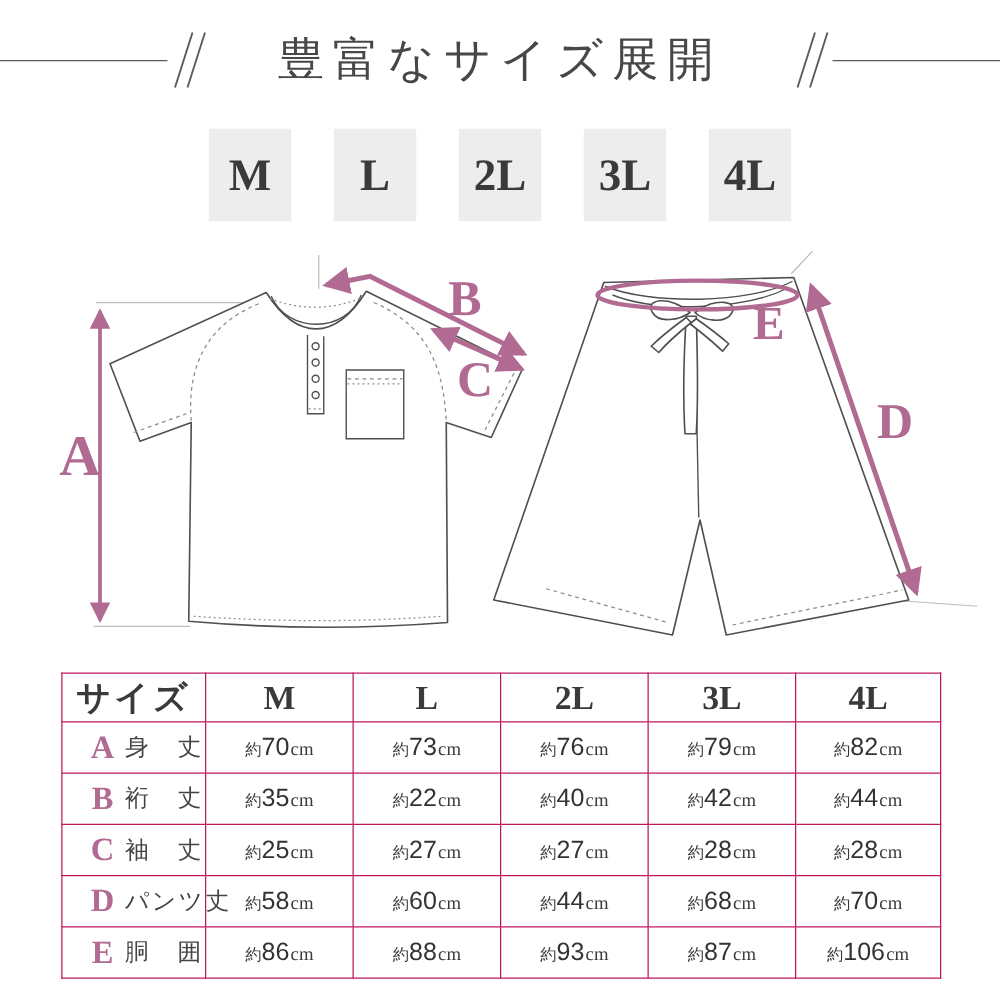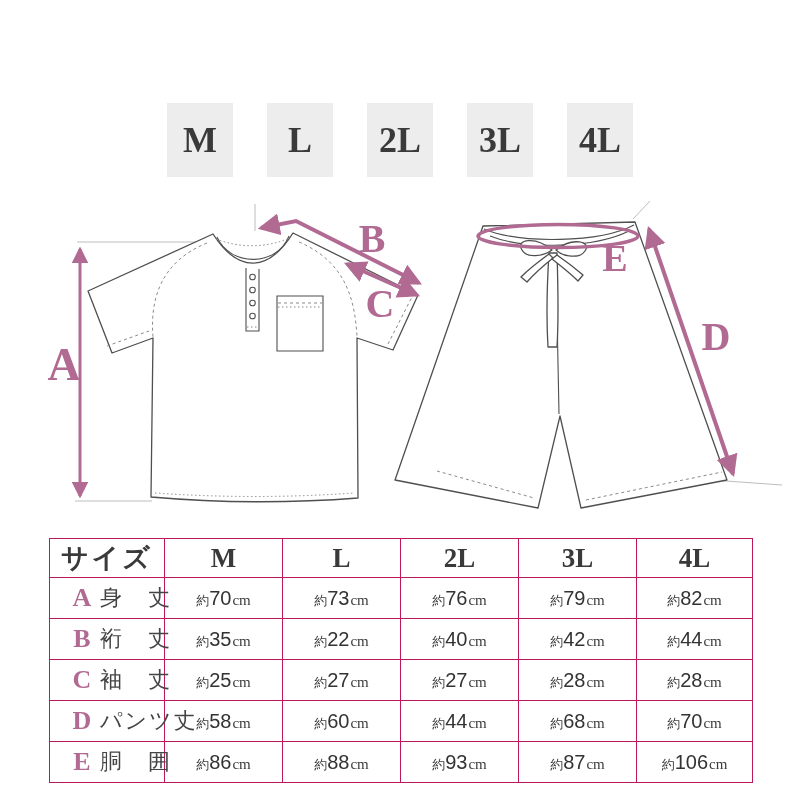--- a/index.html
+++ b/index.html
@@ -29,30 +29,43 @@
   .measure-letter{fill:#b16a92;font-family:"Liberation Serif","DejaVu Serif",serif;font-weight:700;text-anchor:middle;}
 
   
   .size-table{position:absolute;top:538px;left:49px;width:703px;border-collapse:collapse;table-layout:fixed;}
   .size-table th,.size-table td{border:1px solid #be185d;padding:0;}
   .size-table thead th{height:38px;font-size:27px;font-weight:700;color:#3a3a3a;}
   th.size-header-label{font-size:19px;font-weight:400;letter-spacing:3px;color:#444;}
   .size-table tbody td{height:40px;text-align:center;vertical-align:middle;}
   .row-head-inner{display:flex;align-items:center;padding-left:18px;}
   .row-letter{color:#b16a92;font-size:26px;font-weight:700;width:28px;text-align:center;flex:0 0 auto;}
-  .row-label{font-size:22px;letter-spacing:2px;margin-left:4px;color:#444;white-space:pre;}
+  .row-label{font-size:19px;letter-spacing:2px;margin-left:4px;color:#444;white-space:pre;}
   .approx{font-size:13px;color:#3a3a3a;}
   .num{font-family:"Liberation Sans","DejaVu Sans",sans-serif;font-size:20px;font-weight:500;color:#333;}
   .unit{font-size:15px;margin-left:1px;color:#3a3a3a;text-align:center;}
 </style>
 </head>
 <body>
 
 <div class="page">
 
+  <div class="title-row">
+    <div class="rule"></div>
+    <svg class="slashes" width="34" height="48" viewBox="0 0 34 48">
+      <line x1="6" y1="46" x2="20" y2="2" stroke="#5a5a5a" stroke-width="1.5"></line>
+      <line x1="16" y1="46" x2="30" y2="2" stroke="#5a5a5a" stroke-width="1.5"></line>
+    </svg>
+    <h1 class="page-title">豊富なサイズ展開</h1>
+    <svg class="slashes" width="34" height="48" viewBox="0 0 34 48">
+      <line x1="6" y1="46" x2="20" y2="2" stroke="#5a5a5a" stroke-width="1.5"></line>
+      <line x1="16" y1="46" x2="30" y2="2" stroke="#5a5a5a" stroke-width="1.5"></line>
+    </svg>
+    <div class="rule"></div>
+  </div>
 
   <div class="sizes-row">
     <div class="size-badge">M</div>
     <div class="size-badge">L</div>
     <div class="size-badge">2L</div>
     <div class="size-badge">3L</div>
     <div class="size-badge">4L</div>
   </div>
 
   <svg class="diagram-svg" viewBox="0 0 800 800">

